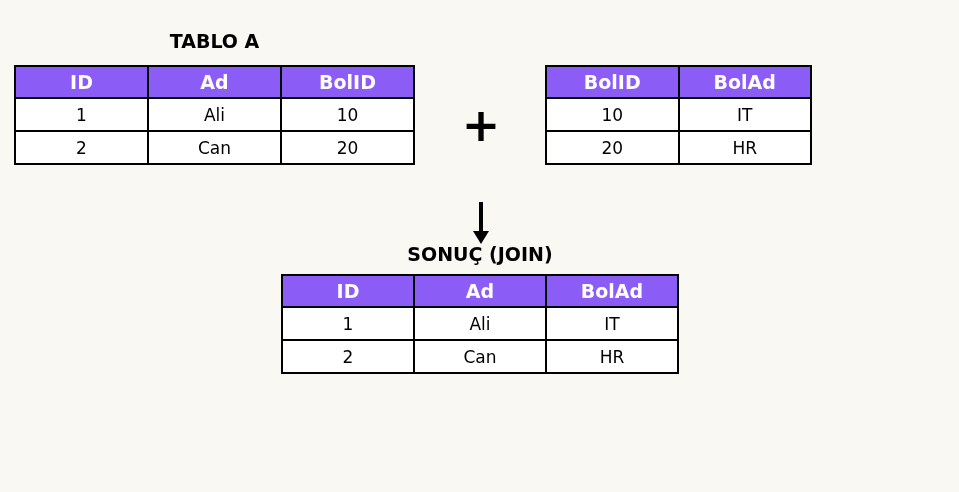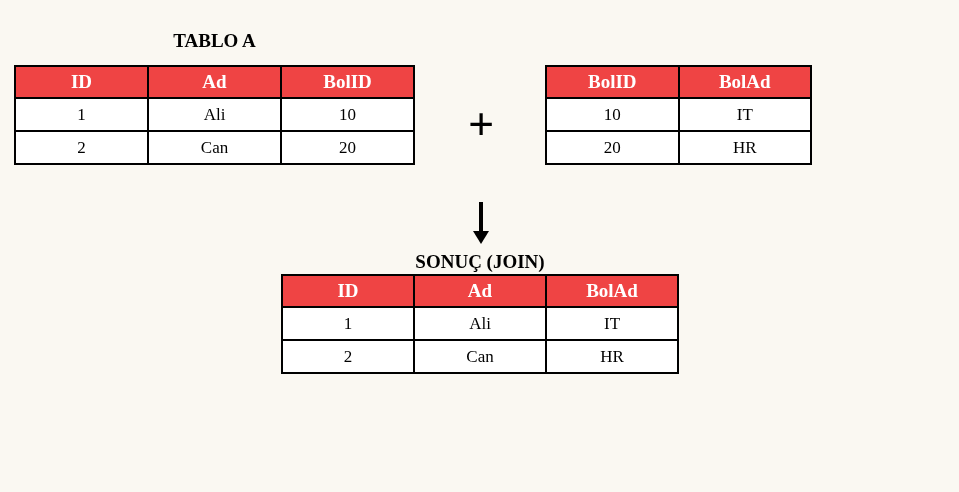--- a/index.html
+++ b/index.html
@@ -11,38 +11,37 @@
     height: 492px;
     background: #faf8f2;
     font-family: "DejaVu Sans", "Liberation Sans", sans-serif;
     color: #000000;
     overflow: hidden;
   }
   #canvas {
     position: relative;
     width: 959px;
     height: 412px;
-    font-family: Liberation Serif, serif;
   }
   .tbl-title {
     position: absolute;
     font-size: 19px;
     font-weight: bold;
     text-align: center;
     color: #000000;
     line-height: 22px;
     white-space: nowrap;
   }
   table.tbl {
     position: absolute;
     border-collapse: collapse;
     table-layout: fixed;
   }
   table.tbl th {
-    background: #ef4444;
+    background: #8b5cf6;
     color: #ffffff;
     font-weight: bold;
     font-size: 19px;
     height: 30px;
     border: 2px solid #000000;
     text-align: center;
     vertical-align: middle;
     padding: 0;
   }
   table.tbl td {
@@ -50,21 +49,21 @@
     color: #000000;
     font-size: 17px;
     height: 31px;
     border: 2px solid #000000;
     text-align: center;
     vertical-align: middle;
     padding: 0;
   }
   #title-a   { left: 14px;  top: 30px;  width: 401px; }
   #title-b   { left: 545px; top: 30px;  width: 267px; }
-  #title-res { left: 281px; top: 251px; width: 398px; }
+  #title-res { left: 281px; top: 243px; width: 398px; }
   #table-a   { left: 14px;  top: 65px;  width: 401px; }
   #table-b   { left: 545px; top: 65px;  width: 267px; }
   #table-res { left: 281px; top: 274px; width: 398px; }
   #plus-op {
     position: absolute;
     left: 481px;
     top: 127px;
     transform: translate(-50%, -54%);
     font-size: 46px;
     font-weight: bold;

